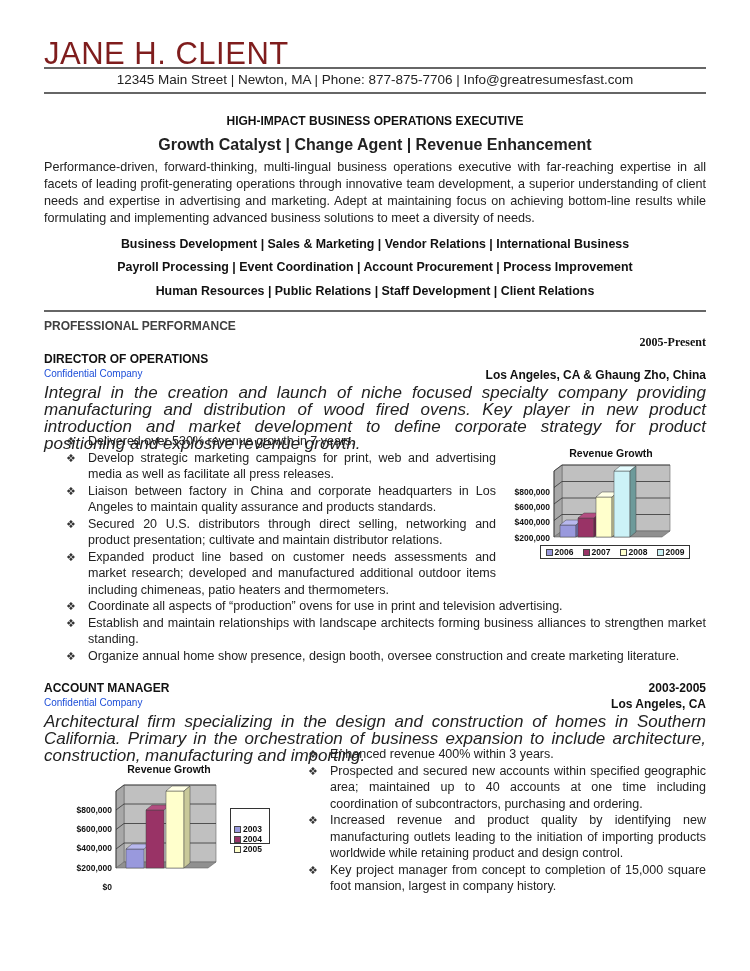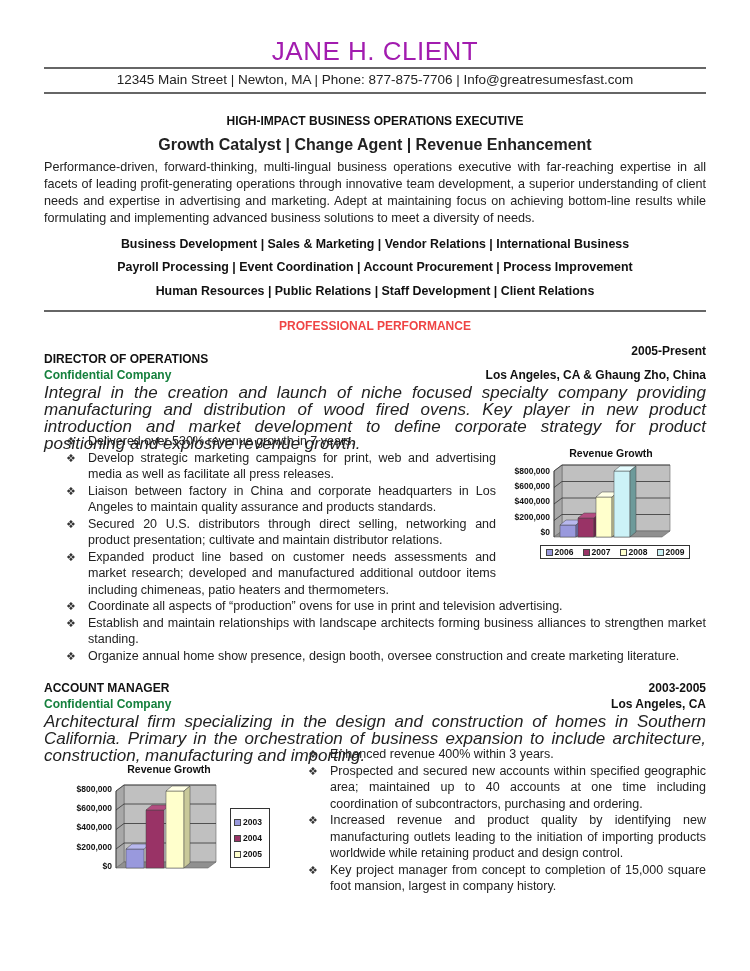--- a/index.html
+++ b/index.html
@@ -1,45 +1,45 @@
 <!DOCTYPE html>
 <html><head>
 <meta charset="utf-8">
 <style>
   * { box-sizing: border-box; margin: 0; padding: 0; }
   html, body { width: 750px; height: 971px; background: #ffffff; }
   body { font-family: "Liberation Sans", sans-serif; color: #1a1a1a; position: relative; overflow: hidden; }
   .page { position: absolute; left: 44px; top: 0; width: 662px; }
 
-  .name { position: absolute; top: 36px; left: 0; width: 662px; text-align: center; font-size: 26px; letter-spacing: 0.5px; font-weight: normal; color: #a21caf; }
+  .name { position: absolute; top: 36px; left: 0; width: 662px; font-size: 31px; letter-spacing: 0.5px; font-weight: normal; color: #7f1d1d; }
   .rule { position: absolute; left: 0; width: 662px; height: 1.5px; background: #666; }
   .contact { position: absolute; top: 72px; left: 0; width: 662px; text-align: center; font-size: 13.5px; color: #222; }
 
   .headline { position: absolute; top: 114px; left: 0; width: 662px; text-align: center; font-size: 12px; font-weight: bold; color: #111; }
   .tagline { position: absolute; top: 136px; left: 0; width: 662px; text-align: center; font-size: 16px; font-weight: bold; color: #222; }
   .summary { position: absolute; top: 159px; left: 0; width: 662px; font-size: 12.6px; line-height: 17px; text-align: justify; color: #222; }
 
   .skills { position: absolute; left: 0; width: 662px; text-align: center; font-size: 12.4px; font-weight: bold; color: #111; }
 
-  .section-title { position: absolute; top: 319px; left: 0; width: 662px; text-align: center; font-size: 12px; font-weight: bold; color: #ef4444; }
+  .section-title { position: absolute; top: 319px; left: 0; width: 662px; font-size: 12px; font-weight: bold; color: #404040; }
 
   .job-title { position: absolute; left: 0; font-size: 12px; font-weight: bold; color: #111; }
   .job-dates { position: absolute; right: 0; font-size: 12px; font-weight: bold; color: #111; }
-  .company { position: absolute; left: 0; font-size: 12px; font-weight: bold; color: #15803d; }
+  .company { position: absolute; left: 0; font-size: 10px; font-weight: normal; color: #1d4ed8; }
   .location { position: absolute; right: 0; font-size: 12px; font-weight: bold; color: #111; }
   .desc { position: absolute; left: 0; width: 662px; font-size: 17px; font-style: italic; line-height: 17px; text-align: justify; color: #222; }
 
   .bullets { position: absolute; list-style: none; }
   .bullets li { position: relative; padding-left: 24px; font-size: 12.5px; line-height: 16.5px; text-align: justify; color: #222; }
   .bullets li .b { position: absolute; left: 2px; top: 0; font-size: 11px; color: #333; }
 
   
   .chart { position: absolute; }
   .chart-title { position: absolute; font-size: 10.5px; font-weight: bold; color: #111; text-align: center; }
-  .y-lbl { position: absolute; font-size: 8.5px; font-weight: bold; color: #111; text-align: right; width: 50px; }
+  .y-lbl { position: absolute; font-size: 8.5px; font-weight: bold; color: #111; text-align: right; width: 50px; margin-top: 21px; }
   .legend { position: absolute; border: 1px solid #333; background: #fff; font-size: 8.5px; font-weight: bold; color: #111; }
   .legend .li { display: flex; align-items: center; white-space: nowrap; }
   .legend .sw { display: inline-block; width: 7px; height: 7px; border: 1px solid #444; margin-right: 2px; }
 </style>
 </head>
 <body>
 
 <div class="page">
 
   <div class="name">JANE H. CLIENT</div>
@@ -52,21 +52,21 @@
   <div class="summary">Performance-driven, forward-thinking, multi-lingual business operations executive with far-reaching expertise in all facets of leading profit-generating operations through innovative team development, a superior understanding of client needs and expertise in advertising and marketing.  Adept at maintaining focus on achieving bottom-line results while formulating and implementing advanced business solutions to meet a diversity of needs.</div>
 
   <div class="skills" style="top:237px;">Business Development | Sales &amp; Marketing | Vendor Relations | International Business</div>
   <div class="skills" style="top:260px;">Payroll Processing | Event Coordination | Account Procurement | Process Improvement</div>
   <div class="skills" style="top:284px;">Human Resources | Public Relations | Staff Development | Client Relations</div>
 
   <div class="rule" style="top:310px;"></div>
   <div class="section-title">PROFESSIONAL PERFORMANCE</div>
 
   <div class="job-title" style="top:352px;">DIRECTOR OF OPERATIONS</div>
-  <div class="job-dates" style="top:344px;">2005-Present</div>
+  <div class="job-dates" style="top:335px;font-family:Liberation Serif, serif;">2005-Present</div>
   <div class="company" style="top:368px;">Confidential Company</div>
   <div class="location" style="top:368px;">Los Angeles, CA &amp; Ghaung Zho, China</div>
   <div class="desc" style="top:384px;">Integral in the creation and launch of niche focused specialty company providing manufacturing and distribution of wood fired ovens.  Key player in new product introduction and market development to define corporate strategy for product positioning and explosive revenue growth.</div>
 
   <ul class="bullets" style="top:433px; left:20px; width:432px;">
     <li><span class="b">❖</span><span>Delivered over 530% revenue growth in 7 years.</span></li>
     <li><span class="b">❖</span><span>Develop strategic marketing campaigns for print, web and advertising media as well as facilitate all press releases.</span></li>
     <li><span class="b">❖</span><span>Liaison between factory in China and corporate headquarters in Los Angeles to maintain quality assurance and products standards.</span></li>
     <li><span class="b">❖</span><span>Secured 20 U.S. distributors through direct selling, networking and product presentation; cultivate and maintain distributor relations.</span></li>
     <li><span class="b">❖</span><span>Expanded product line based on customer needs assessments and market research; developed and manufactured additional outdoor items including chimeneas, patio heaters and thermometers.</span></li>
@@ -184,21 +184,21 @@
         <polygon points="12,67 18,62 36,62 30,67" fill="#b8b8ee"></polygon>
 
         <polygon points="32,86 50,86 50,28 32,28" fill="#993366"></polygon>
         <polygon points="32,28 38,23 56,23 50,28" fill="#b34d80"></polygon>
 
         <polygon points="52,86 70,86 70,9 52,9" fill="#ffffcc"></polygon>
         <polygon points="52,9 58,4 76,4 70,9" fill="#ffffe6"></polygon>
         <polygon points="70,9 76,4 76,81 70,86" fill="#c9c99a"></polygon>
       </g>
     </svg>
-    <div class="legend" style="left:176px; top:48px; width:40px; height:60px; padding:8px 3px; display:flex; flex-direction:column; justify-content:space-between;">
+    <div class="legend" style="left:176px; top:48px; width:40px; height:36px; padding:15px 3px; display:flex; flex-direction:column; justify-content:space-between;">
       <span class="li">
           <span class="sw" style="background:#9999dd"></span>
           <span>2003</span>
         </span>
       <span class="li">
           <span class="sw" style="background:#993366"></span>
           <span>2004</span>
         </span>
       <span class="li">
           <span class="sw" style="background:#ffffcc"></span>

